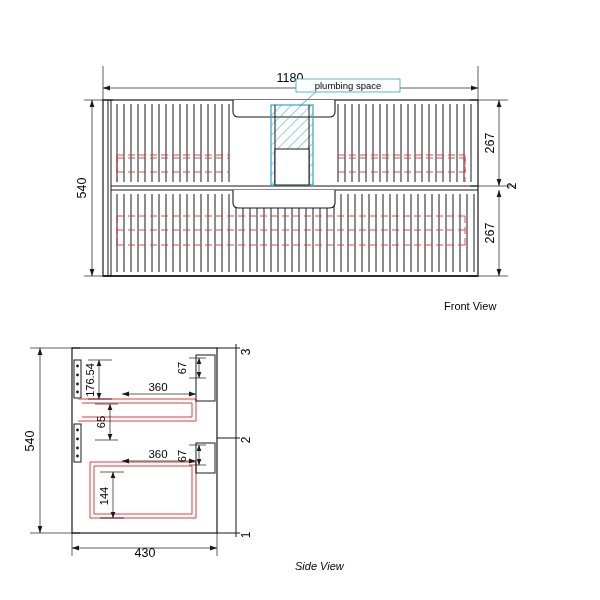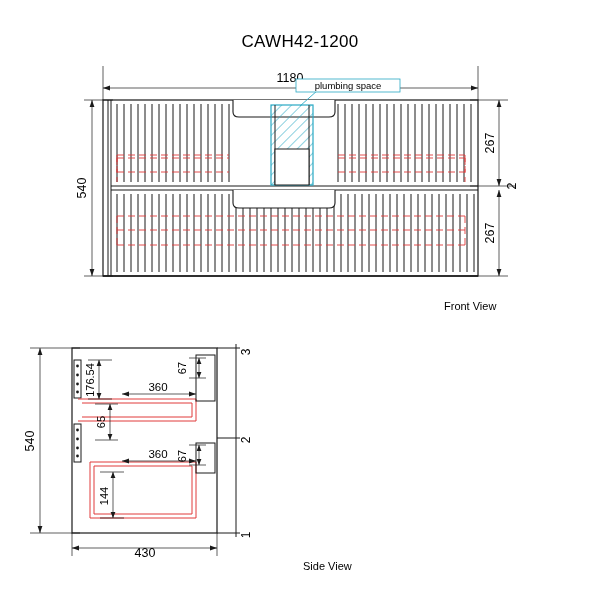--- a/index.html
+++ b/index.html
@@ -34,39 +34,39 @@
     position: absolute;
     font-size: 11px;
     color: #000;
     text-align: right;
   }
   #front-view-label {
     left: 444px;
     top: 300px;
   }
   #side-view-label {
-    left: 303px;
+    left: 295px;
     top: 560px;
+    font-style: italic;
   }
   svg {
     position: absolute;
     left: 0;
     top: 0;
   }
   text {
     font-family: "Liberation Sans", sans-serif;
     fill: #000;
   }
 </style>
 </head>
 <body>
 
 <div id="stage">
 
-  <div class="title">CAWH42-1200</div>
 
   <div class="viewlabel" id="front-view-label">Front View</div>
   <div class="viewlabel" id="side-view-label">Side View</div>
 
   <svg width="600" height="600" viewBox="0 0 600 600">
     <defs>
       <pattern id="hatchPattern" width="7" height="7" patternTransform="rotate(45)" patternUnits="userSpaceOnUse">
         <line x1="0" y1="0" x2="0" y2="7" stroke="#29a8c4" stroke-width="1.1"></line>
       </pattern>
     </defs>

